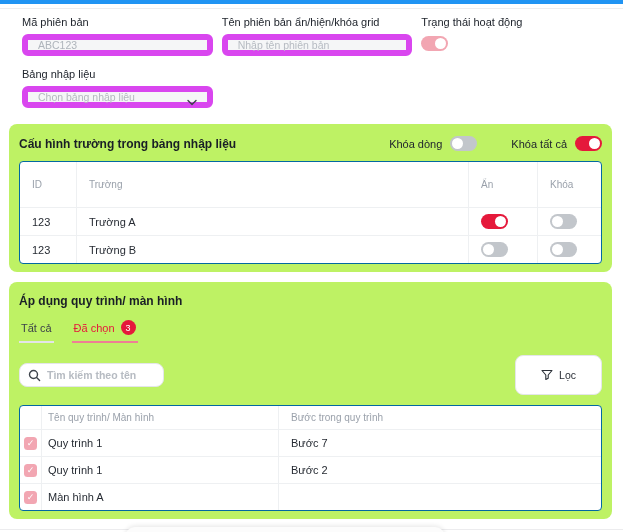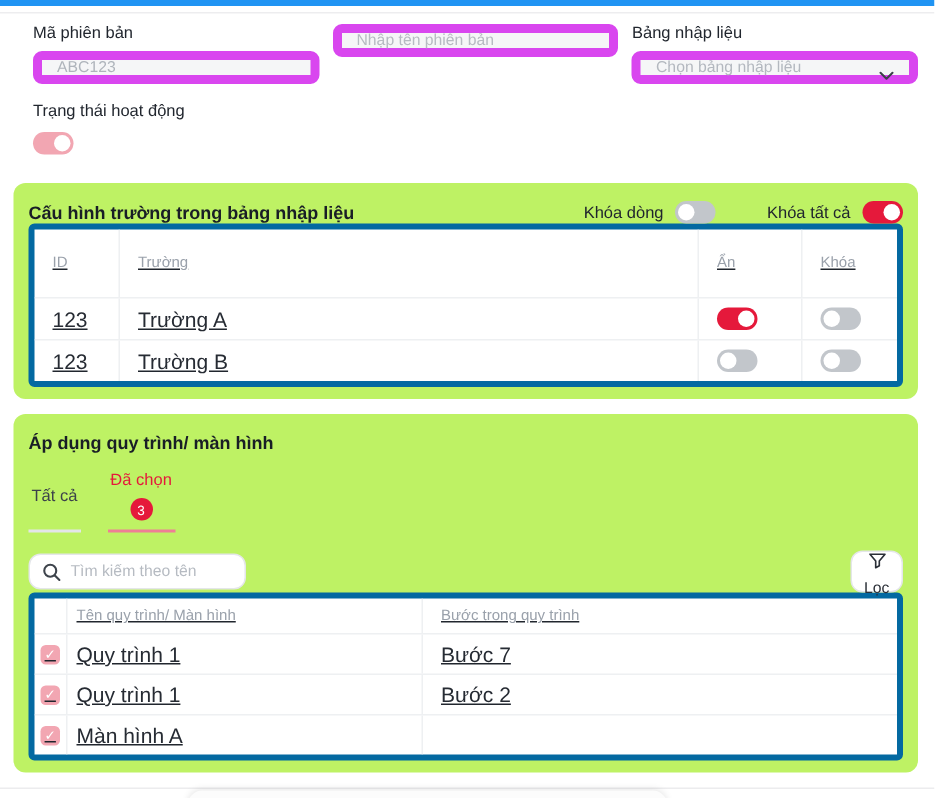--- a/index.html
+++ b/index.html
@@ -60,52 +60,52 @@
   .card.first { margin-top:16px; }
   .card.second { margin-top:10px; }
   .card-title { font-size:12px; font-weight:bold; color:#191e26; }
   .card-head { display:flex; align-items:center; justify-content:space-between; }
   .head-toggles { display:flex; align-items:center; gap:10px; }
   .head-toggle-group { display:flex; align-items:center; gap:8px; }
   .head-toggle-group .lbl { font-size:11px; color:#21262e; }
   .head-sep { width:14px; }
 
   
-  .tbl { background:#fff; border:4px solid #0369a1; border-radius:4px; overflow:hidden;text-decoration:underline; }
+  .tbl { background:#fff; border:1px solid #0369a1; border-radius:4px; margin-top:10px; overflow:hidden; }
   .trow { display:grid; align-items:center; }
   .t1 .trow { grid-template-columns:57px 1fr 69px 63px; }
   .t2 .trow { grid-template-columns:22px 237px 1fr; }
   .tcell { padding-left:12px; height:100%; display:flex; align-items:center;
            border-right:1px solid #eef0f2; overflow:hidden; white-space:nowrap; }
   .tcell:last-child { border-right:none; }
   .trow.head .tcell { color:#9aa1ab; font-size:10px; }
-  .trow.body { border-top:1px solid #eef0f2; font-size:14px; color:#262b33; }
+  .trow.body { border-top:1px solid #eef0f2; font-size:11px; color:#262b33; }
   .t1 .trow.head { height:45px; }
   .t1 .trow.body { height:28px; }
   .t2 .trow.head { height:23px; }
   .t2 .trow.body { height:27px; }
   .t2 .tcell.chk { padding-left:0; justify-content:center; }
   .t2 .tcell.name { padding-left:6px; }
 
   
   .tabs { display:flex; gap:18px; margin-top:8px; }
   .tab { display:flex; align-items:center; gap:6px; padding:4px 2px 6px 2px;
          border-bottom:2px solid #e3e5e8; cursor:pointer; color:#3c424a; }
-  .tab.active { color:var(--red,#e5193b); border-bottom-color:#ee7f95;flex-direction:column; }
+  .tab.active { color:var(--red,#e5193b); border-bottom-color:#ee7f95; }
   .badge { min-width:15px; height:15px; border-radius:8px; background:var(--red,#e5193b);
            color:#fff; font-size:9px; display:inline-flex; align-items:center;
            justify-content:center; padding:0 3px; }
   .search-row { display:flex; align-items:center; justify-content:space-between; margin-top:12px; }
   .search-box { width:145px; height:24px; background:#fff; border:1px solid #e4e6e9;
-                border-radius:8px; display:flex; align-items:center; padding:0 8px; gap:6px; }
+                border-radius:8px; display:flex; align-items:center; padding:0 8px; gap:6px;font-weight:bold; }
   .search-box input { border:none; outline:none; width:100%; font:inherit; font-size:10.5px; color:#3a4048; }
   .search-box input::placeholder { color:#b6bbc2; }
-  .filter-btn { height:28px; background:#fff; border:1px solid #e4e6e9; border-radius:8px;
-                display:flex; align-items:center; gap:6px; padding:0 8px;
-                font-size:10.5px; color:#2a2f37; cursor:pointer;flex-direction:column; }
+  .filter-btn { height:40px; background:#fff; border:1px solid #e4e6e9; border-radius:8px;
+                display:flex; align-items:center; gap:6px; padding:0 25px;
+                font-size:10.5px; color:#2a2f37; cursor:pointer; }
 
   
   .footer-divider { border-top:1px solid #ececee; margin-top:10px; }
   .footer { display:flex; justify-content:flex-end; padding:8px 16px 0 0; }
   .close-btn { height:22px; padding:0 14px; background:#fff; border:1px solid #d9dcdf;
                border-radius:6px; font-size:11px; color:#2a2f37; cursor:pointer;
                font-family:inherit; }
   .bottom-sheet-edge {
     position:absolute; left:125px; top:527px; width:320px; height:12px;
     background:#fcfcfc; border-radius:10px 10px 0 0;
@@ -120,38 +120,39 @@
 <div class="header-strip"></div>
 
 <div class="form-grid">
   <div class="field">
     <label>Mã phiên bản</label>
     <div class="control">
       <input value="ABC123" style="">
     </div>
   </div>
   <div class="field">
+    <label>Tên phiên bản ẩn/hiện/khóa grid</label>
     <div class="control">
       <input placeholder="Nhập tên phiên bản" style="">
     </div>
+  </div>
+  <div class="field">
+    <label>Trạng thái hoạt động</label>
+    <span class="toggle t-pink on" style="margin-top:2px"></span>
   </div>
   <div class="field">
     <label>Bảng nhập liệu</label>
     <div class="control select">
       <span>Chọn bảng nhập liệu</span>
       <span class="chev">
         <svg width="10" height="7" viewBox="0 0 10 7">
             <polyline points="1,1.5 5,5.5 9,1.5" fill="none" stroke="#3c424a" stroke-width="1.4" stroke-linecap="round" stroke-linejoin="round"></polyline>
           </svg>
       </span>
     </div>
-  </div>
-  <div class="field">
-    <label>Trạng thái hoạt động</label>
-    <span class="toggle t-pink on" style="margin-top:2px"></span>
   </div>
 </div>
 
 <section class="card first">
   <div class="card-head">
     <div class="card-title">Cấu hình trường trong bảng nhập liệu</div>
     <div class="head-toggles">
       <div class="head-toggle-group">
         <span class="lbl">Khóa dòng</span>
         <span class="toggle t-red off"></span>

